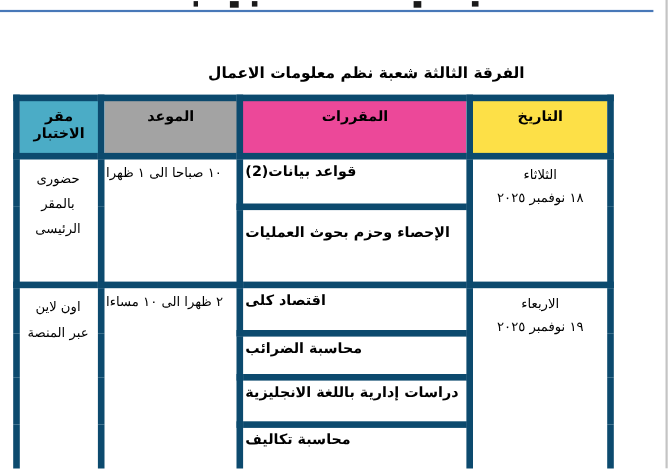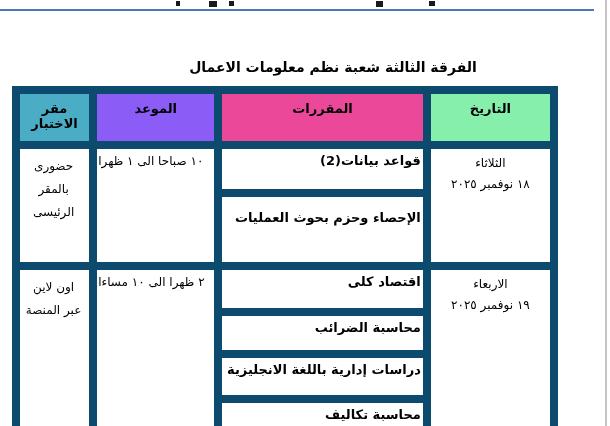--- a/index.html
+++ b/index.html
@@ -21,29 +21,29 @@
   .title{
     position:absolute;top:42px;left:0;width:594px;margin:16px;
     text-align:center;font-size:14px;font-weight:bold;line-height:18px;padding-left:20px;
   }
 
   table.sched{
     position:absolute;top:86px;left:12px;width:546px;
     border-collapse:collapse;table-layout:fixed;
     border:5px solid #000;
   }
-  .sched th,.sched td{border:8px solid #0c4a6e;overflow:hidden;}
+  .sched th,.sched td{border:6px solid #0c4a6e;overflow:hidden;}
   .sched th{
     height:40px;vertical-align:top;padding:7px 2px 0 2px;
     text-align:center;font-size:13px;font-weight:bold;
   }
   .date-cell{vertical-align:top;text-align:center;padding-top:4px;font-size:12px;line-height:21px;}
   .date-cell .day{font-weight:normal;}
   .course-cell{
-    vertical-align:top;text-align:right;padding:4px 2px 0 2px;
+    vertical-align:top;text-align:left;padding:4px 2px 0 2px;
     font-size:13px;font-weight:bold;
   }
   .course-cell.tall{padding-top:13px;}
   .time-cell{vertical-align:top;text-align:left;padding-top:5px;font-size:12px;}
   .loc-cell{vertical-align:top;text-align:center;padding:6px 4px 0 2px;font-size:12px;line-height:23px;}
 
   .r1{height:36px;} .r2{height:52px;} .r3{height:34px;}
   .r4{height:30px;} .r5{height:33px;} .r6{height:36px;}
 </style>
 </head>
@@ -63,23 +63,23 @@
 
 <table class="sched" dir="rtl">
   <colgroup>
     <col style="width:122px">
       <col style="width:200px">
       <col style="width:120px">
       <col style="width:74px">
   </colgroup>
   <thead>
     <tr>
-      <th id="thDate" style="background: #86efac;">التاريخ</th>
+      <th id="thDate" style="background: #fde047;">التاريخ</th>
       <th id="thCourses" style="background: #ec4899;">المقررات</th>
-      <th id="thTime" style="background: #8b5cf6;">الموعد</th>
+      <th id="thTime" style="background: #a3a3a3;">الموعد</th>
       <th id="thLoc" style="background: rgb(75, 172, 198);">مقر الاختبار</th>
     </tr>
   </thead>
   <tbody>
     <tr class="r1">
       <td class="date-cell" rowspan="2">
         <div class="day">الثلاثاء</div>
         <div class="dt">١٨ نوفمبر ٢٠٢٥</div>
       </td>
       <td class="course-cell r1">قواعد بيانات(2)</td>

